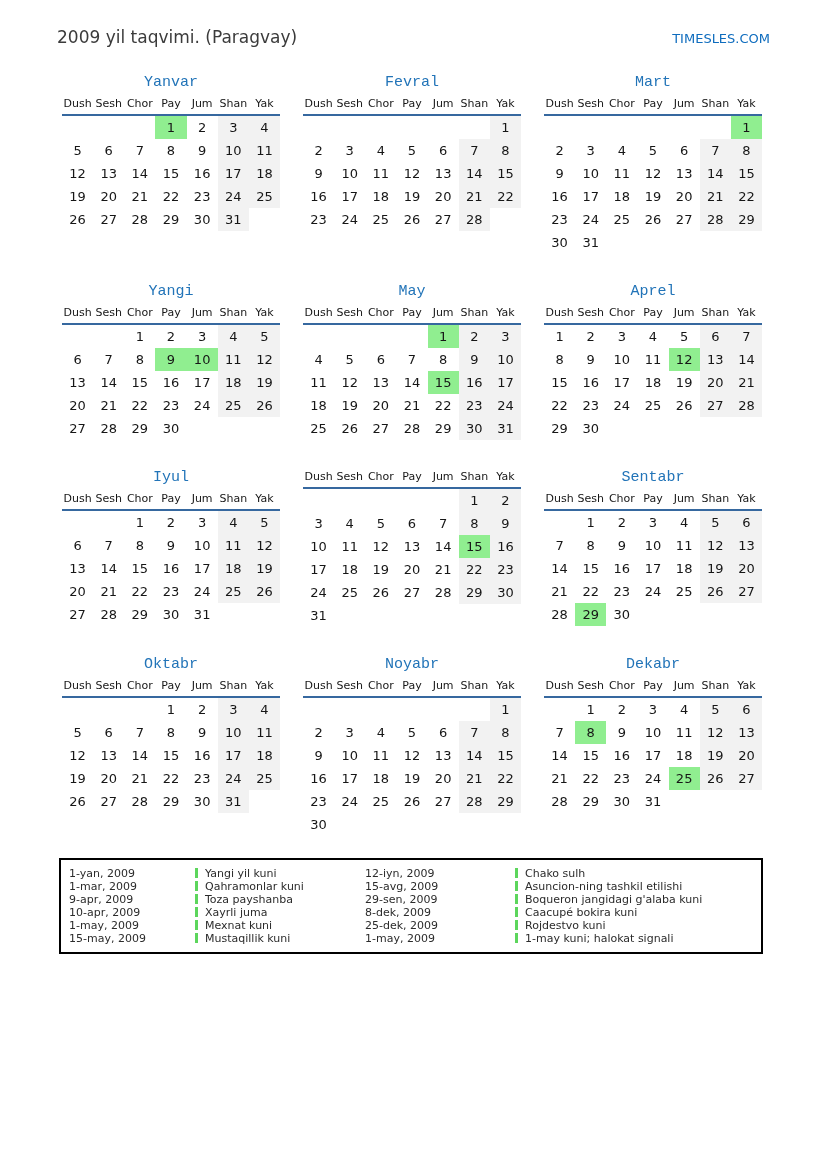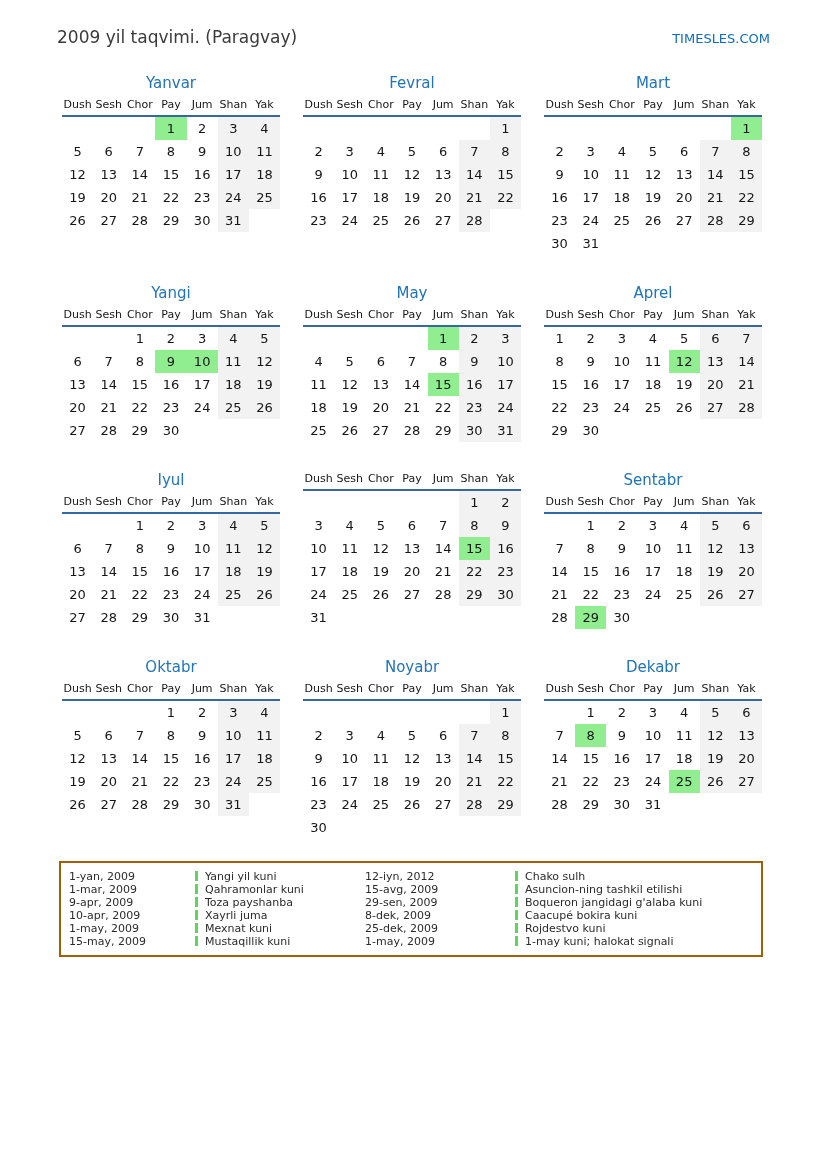--- a/index.html
+++ b/index.html
@@ -4,28 +4,28 @@
 <style>
   html,body{margin:0;padding:0;background:#ffffff;}
   body{width:827px;height:1169px;font-family:"DejaVu Sans",sans-serif;color:#1b1b1b;overflow:hidden;}
   .page{padding:20px 57px 0 57px;}
   .hdr{display:flex;justify-content:space-between;align-items:baseline;}
   .title{margin:0;font-size:17px;font-weight:400;color:#3b3b3b;letter-spacing:0;}
   .site{font-size:13px;color:var(--link,#0e6cbe);text-decoration:none;cursor:pointer;margin-top:11px;}
   .months{margin-top:27px;margin-left:5px;width:700px;display:grid;
           grid-template-columns:repeat(3,218px);justify-content:space-between;row-gap:29px;}
   .month{width:218px;}
-  .month-title{text-align:center;font-size:15px;color:var(--accent,#2274b8);margin:0 0 5px 0;cursor:pointer;}
+  .month-title{text-align:center;font-size:15px;color:var(--accent,#2274b8);margin:0 0 5px 0;cursor:pointer;font-family:Liberation Mono, monospace;}
   table.cal{border-collapse:collapse;table-layout:fixed;width:100%;}
   table.cal th{font-weight:400;font-size:11px;color:#161616;padding:1px 0 4px 0;
                border-bottom:2px solid var(--rule,#36689f);}
   table.cal td{height:23px;text-align:center;font-size:13px;color:#161616;padding:0;}
   td.weekend{background:var(--wk,#f2f2f2);}
   td.holiday{background:var(--hol,#90ee90);}
-  .legend{margin-top:22px;margin-left:2px;width:684px;border:2px solid #a16207;
+  .legend{margin-top:22px;margin-left:2px;width:684px;border:2px solid #000000;
           padding:7px 8px;display:grid;grid-template-columns:126px 170px 150px 1fr;
           font-size:11px;color:#2b2b2b;line-height:13px;}
   .lg-cell{height:13px;white-space:nowrap;overflow:hidden;}
   .lg-name .bar{display:inline-block;width:3px;height:10px;background:var(--bar,#5cd65c);
                 margin-right:7px;vertical-align:-1px;}
 </style>
 </head>
 <body>
 
 <div class="page">
@@ -815,21 +815,21 @@
               <td></td>
             </tr>
           </tbody>
         </table>
       </div>
     </div>
 
   <div class="legend">
       <div class="lg-cell lg-date">1-yan, 2009</div>
       <div class="lg-cell lg-name"><span class="bar"></span><span>Yangi yil kuni</span></div>
-      <div class="lg-cell lg-date">12-iyn, 2012</div>
+      <div class="lg-cell lg-date">12-iyn, 2009</div>
       <div class="lg-cell lg-name"><span class="bar"></span><span>Chako sulh</span></div>
       <div class="lg-cell lg-date">1-mar, 2009</div>
       <div class="lg-cell lg-name"><span class="bar"></span><span>Qahramonlar kuni</span></div>
       <div class="lg-cell lg-date">15-avg, 2009</div>
       <div class="lg-cell lg-name"><span class="bar"></span><span>Asuncion-ning tashkil etilishi</span></div>
       <div class="lg-cell lg-date">9-apr, 2009</div>
       <div class="lg-cell lg-name"><span class="bar"></span><span>Toza payshanba</span></div>
       <div class="lg-cell lg-date">29-sen, 2009</div>
       <div class="lg-cell lg-name"><span class="bar"></span><span>Boqueron jangidagi g'alaba kuni</span></div>
       <div class="lg-cell lg-date">10-apr, 2009</div>

